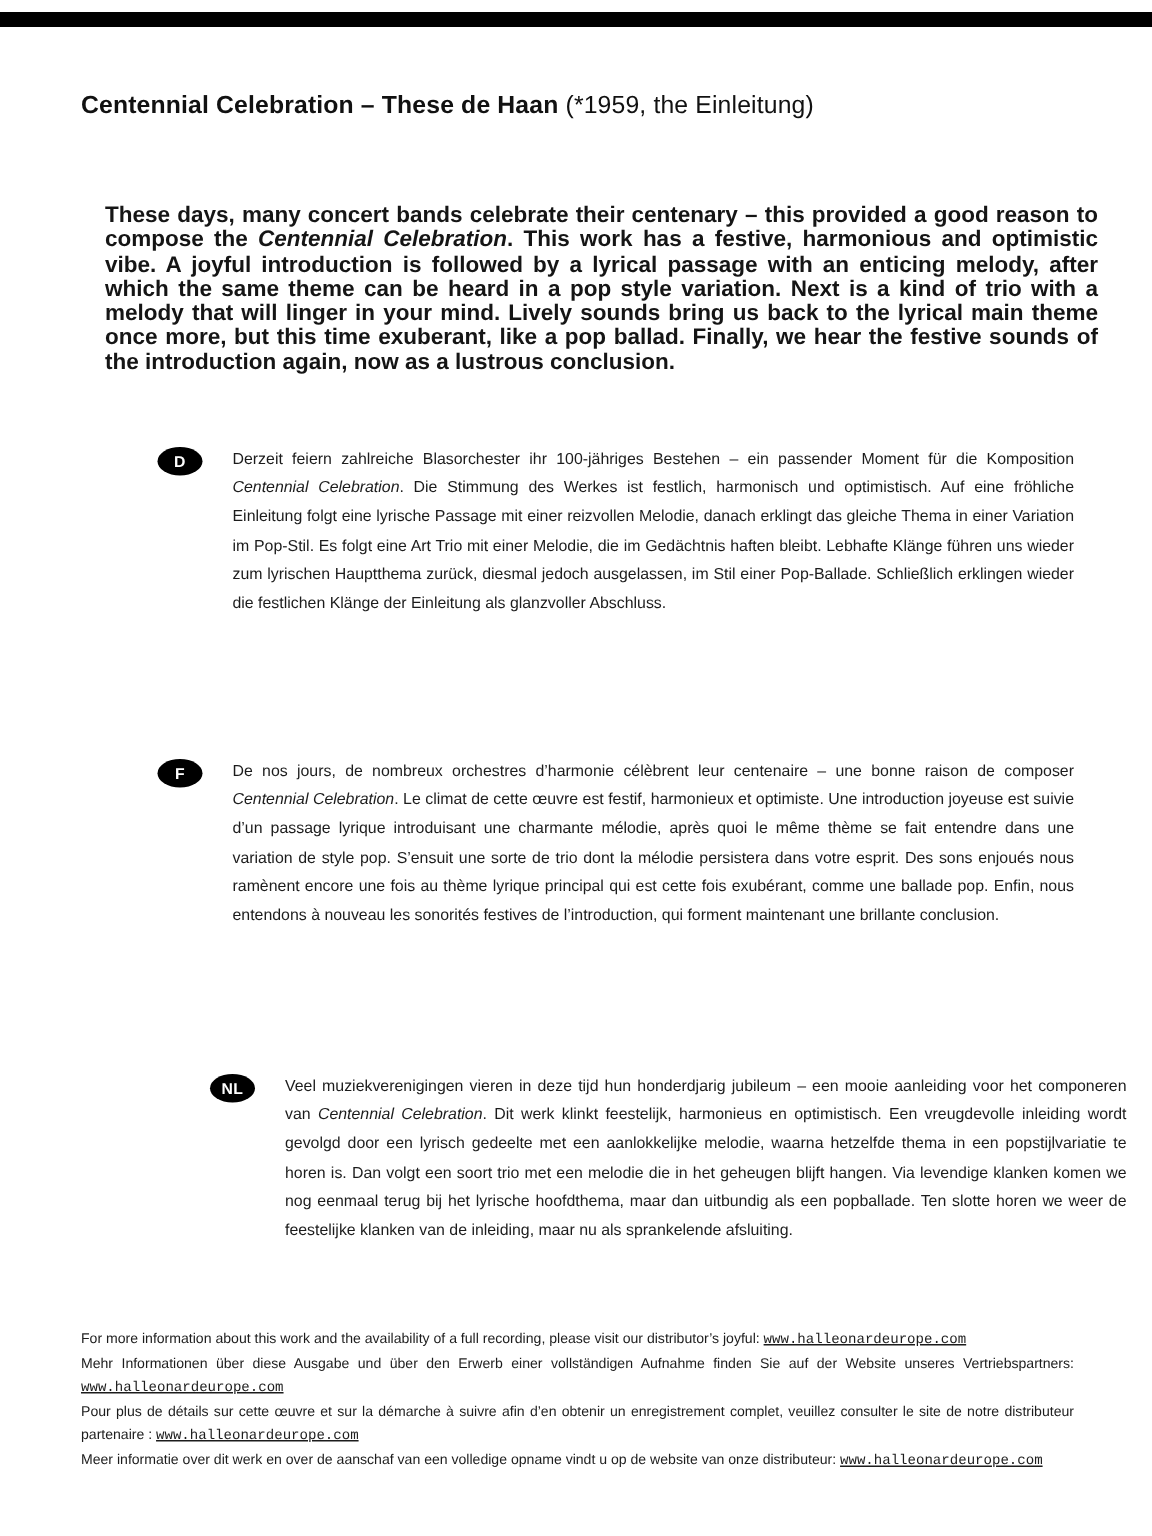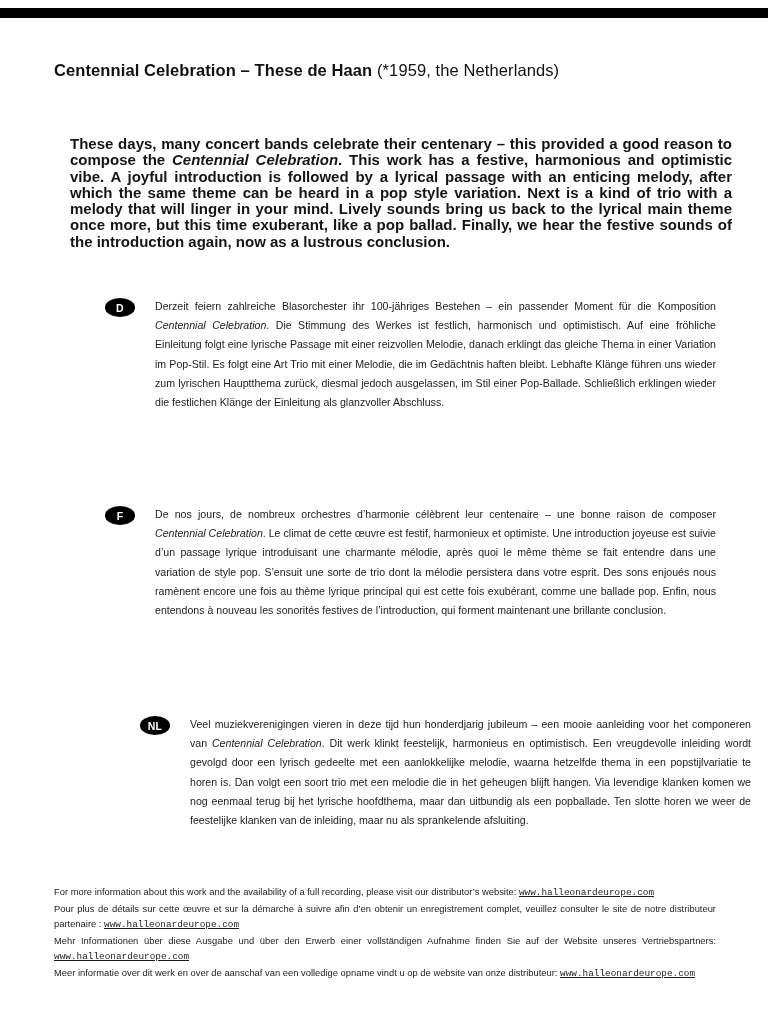--- a/index.html
+++ b/index.html
@@ -107,39 +107,39 @@
     font-family: Liberation Mono, monospace;
   }
 </style>
 </head>
 <body>
 
 <div class="page">
 
   <div class="top-bar"></div>
 
-  <h1 class="title"><span class="title-main">Centennial Celebration – These de Haan</span><span class="title-suffix"> (*1959, the Netherlands)</span></h1>
+  <h1 class="title"><span class="title-main">Centennial Celebration – These de Haan</span><span class="title-suffix"> (*1959, the Einleitung)</span></h1>
 
   <p class="intro"><span>These days, many concert bands celebrate their centenary – this provided a good reason to compose the </span><em>Centennial Celebration</em><span>. This work has a festive, harmonious and optimistic vibe. A joyful introduction is followed by a lyrical passage with an enticing melody, after which the same theme can be heard in a pop style variation. Next is a kind of trio with a melody that will linger in your mind. Lively sounds bring us back to the lyrical main theme once more, but this time exuberant, like a pop ballad. Finally, we hear the festive sounds of the introduction again, now as a lustrous conclusion.</span></p>
 
   <div class="section section-d">
     <div class="badge">D</div>
     <p class="section-text"><span>Derzeit feiern zahlreiche Blasorchester ihr 100-jähriges Bestehen – ein passender Moment für die Komposition </span><em>Centennial Celebration</em><span>. Die Stimmung des Werkes ist festlich, harmonisch und optimistisch. Auf eine fröhliche Einleitung folgt eine lyrische Passage mit einer reizvollen Melodie, danach erklingt das gleiche Thema in einer Variation im Pop-Stil. Es folgt eine Art Trio mit einer Melodie, die im Gedächtnis haften bleibt. Lebhafte Klänge führen uns wieder zum lyrischen Hauptthema zurück, diesmal jedoch ausgelassen, im Stil einer Pop-Ballade. Schließlich erklingen wieder die festlichen Klänge der Einleitung als glanzvoller Abschluss.</span></p>
   </div>
 
   <div class="section section-f">
     <div class="badge">F</div>
     <p class="section-text"><span>De nos jours, de nombreux orchestres d’harmonie célèbrent leur centenaire – une bonne raison de composer </span><em>Centennial Celebration</em><span>. Le climat de cette œuvre est festif, harmonieux et optimiste. Une introduction joyeuse est suivie d’un passage lyrique introduisant une charmante mélodie, après quoi le même thème se fait entendre dans une variation de style pop. S’ensuit une sorte de trio dont la mélodie persistera dans votre esprit. Des sons enjoués nous ramènent encore une fois au thème lyrique principal qui est cette fois exubérant, comme une ballade pop. Enfin, nous entendons à nouveau les sonorités festives de l’introduction, qui forment maintenant une brillante conclusion.</span></p>
   </div>
 
   <div class="section section-nl">
     <div class="badge">NL</div>
     <p class="section-text"><span>Veel muziekverenigingen vieren in deze tijd hun honderdjarig jubileum – een mooie aanleiding voor het componeren van </span><em>Centennial Celebration</em><span>. Dit werk klinkt feestelijk, harmonieus en optimistisch. Een vreugdevolle inleiding wordt gevolgd door een lyrisch gedeelte met een aanlokkelijke melodie, waarna hetzelfde thema in een popstijlvariatie te horen is. Dan volgt een soort trio met een melodie die in het geheugen blijft hangen. Via levendige klanken komen we nog eenmaal terug bij het lyrische hoofdthema, maar dan uitbundig als een popballade. Ten slotte horen we weer de feestelijke klanken van de inleiding, maar nu als sprankelende afsluiting.</span></p>
   </div>
 
   <div class="footer">
-    <p><span>For more information about this work and the availability of a full recording, please visit our distributor’s website: </span><a class="url">www.halleonardeurope.com</a></p>
+    <p><span>For more information about this work and the availability of a full recording, please visit our distributor’s joyful: </span><a class="url">www.halleonardeurope.com</a></p>
+    <p><span>Mehr Informationen über diese Ausgabe und über den Erwerb einer vollständigen Aufnahme finden Sie auf der Website unseres Vertriebspartners: </span><a class="url">www.halleonardeurope.com</a></p>
     <p><span>Pour plus de détails sur cette œuvre et sur la démarche à suivre afin d’en obtenir un enregistrement complet, veuillez consulter le site de notre distributeur partenaire : </span><a class="url">www.halleonardeurope.com</a></p>
-    <p><span>Mehr Informationen über diese Ausgabe und über den Erwerb einer vollständigen Aufnahme finden Sie auf der Website unseres Vertriebspartners: </span><a class="url">www.halleonardeurope.com</a></p>
     <p><span>Meer informatie over dit werk en over de aanschaf van een volledige opname vindt u op de website van onze distributeur: </span><a class="url">www.halleonardeurope.com</a></p>
   </div>
 
 </div>
 
 </body></html>

